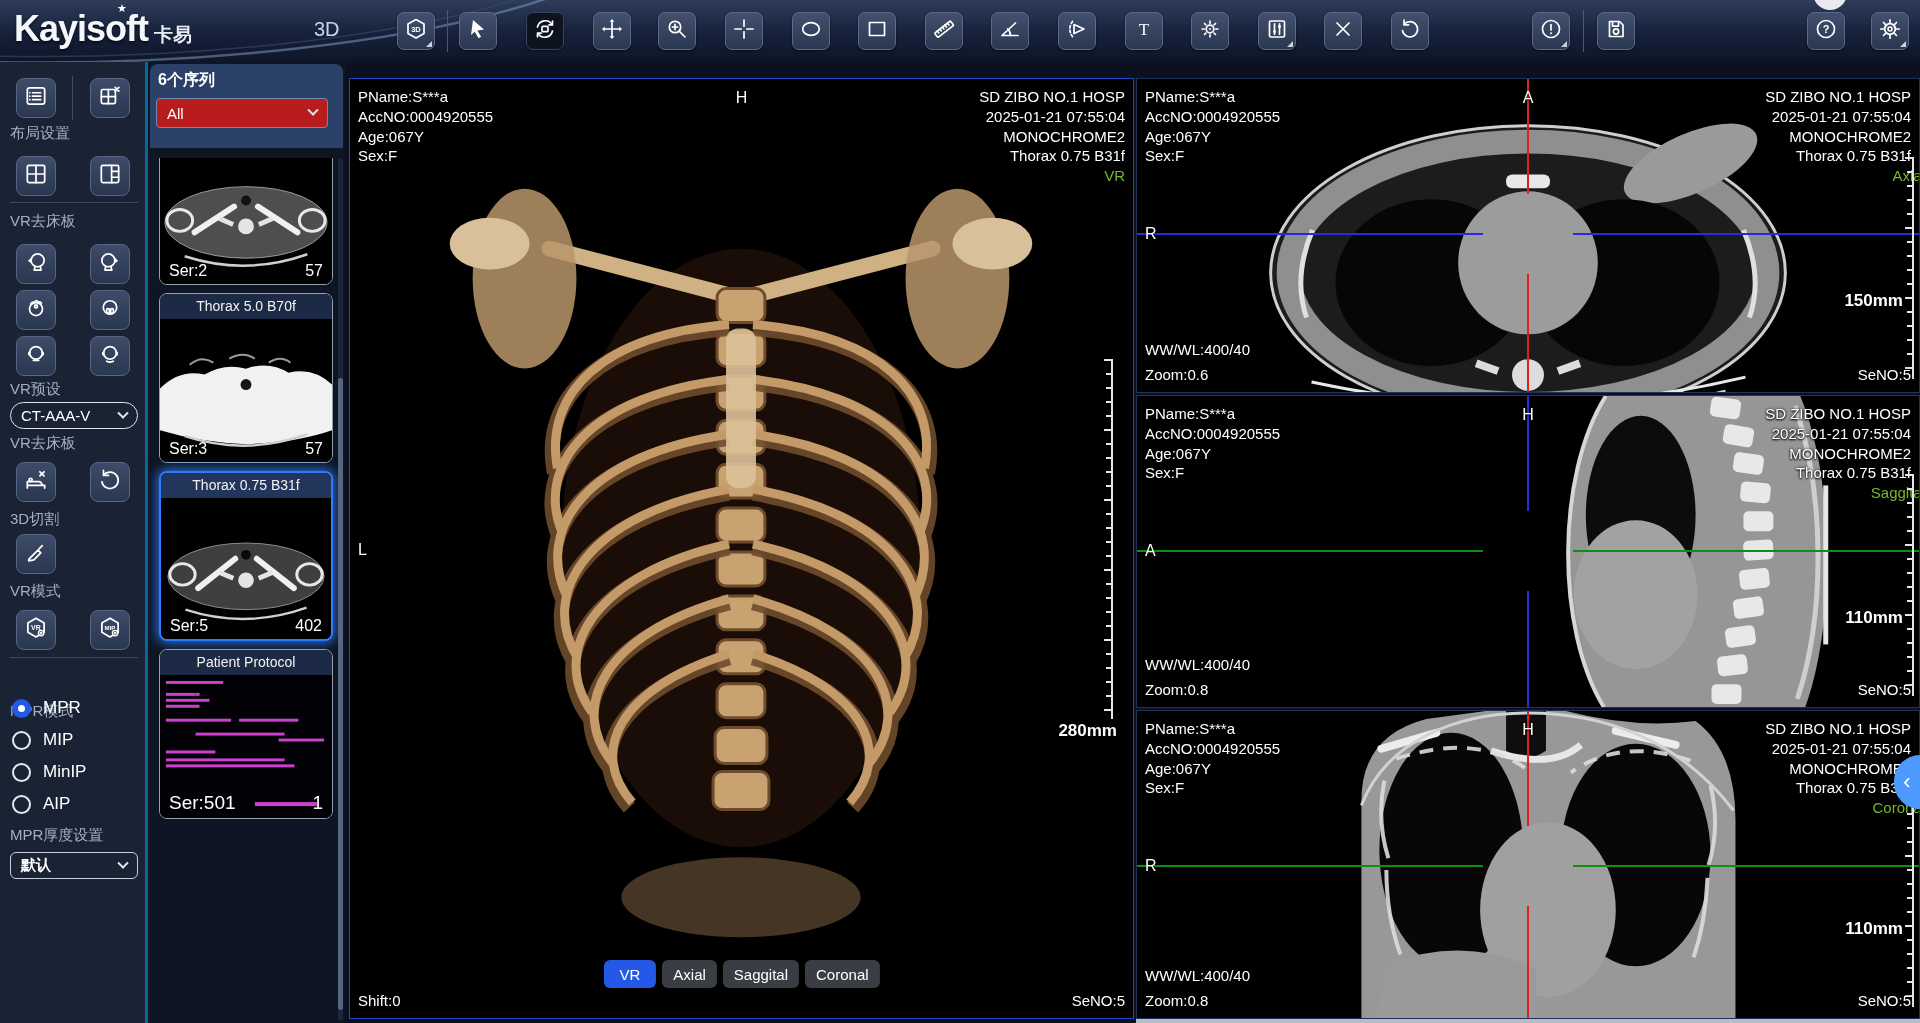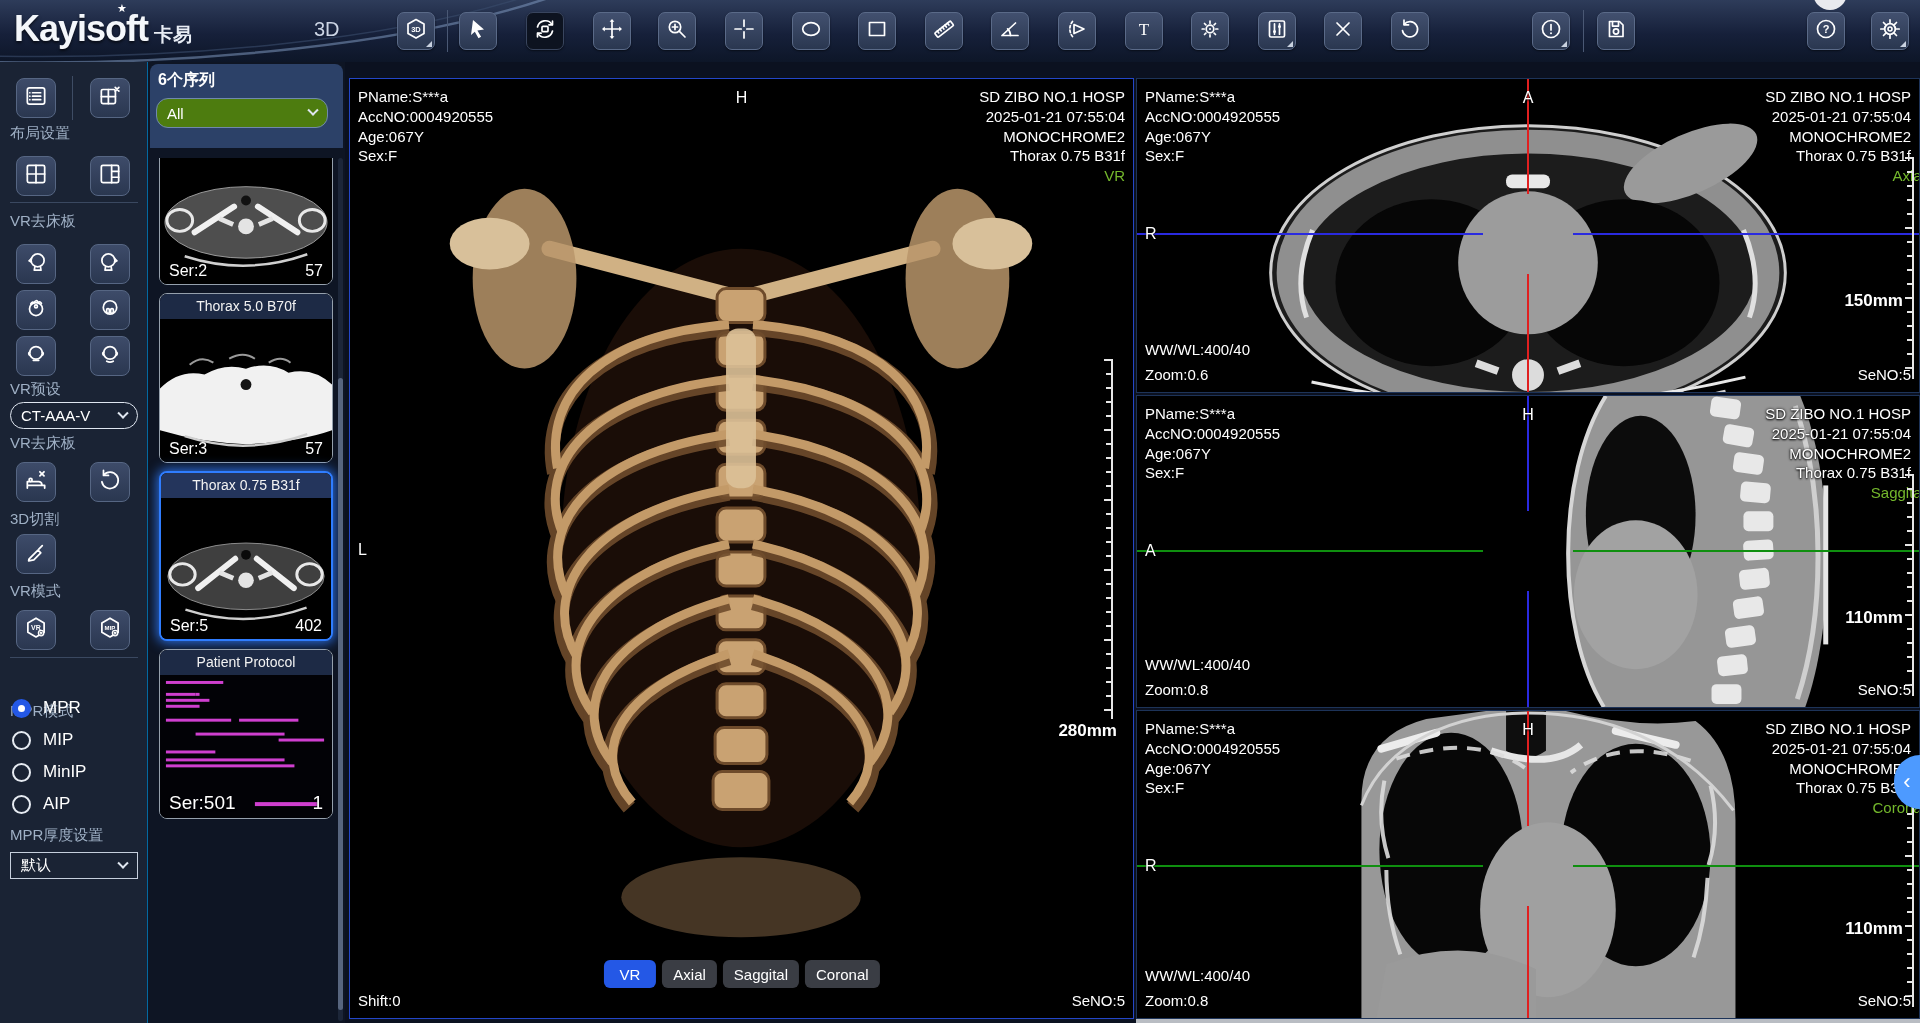--- a/index.html
+++ b/index.html
@@ -27,51 +27,51 @@
     stroke-linecap:round;stroke-linejoin:round;}
   .tbtn svg text{stroke:none;fill:#fff;}
   .corner::after{content:"";position:absolute;right:2px;bottom:2px;
     border-left:6px solid transparent;border-bottom:6px solid #c9d2e0;}
   .tsep{position:absolute;top:10px;width:1px;height:42px;background:#4a5874;}
   .avatar{position:absolute;left:1813px;top:-12px;width:34px;height:22px;
     background:#e9eaee;border-radius:0 0 17px 17px;}
 
   
   .sidebar{position:absolute;left:0;top:62px;width:148px;height:961px;
-    background:#1a2334;border-right:1px solid #0369a1;}
+    background:#1a2334;border-right:3px solid #0369a1;}
   .sbtn{position:absolute;width:40px;height:40px;border-radius:8px;cursor:pointer;
     background:linear-gradient(180deg,#3d4b69,#2a3750);border:1px solid #566683;
     display:flex;align-items:center;justify-content:center;}
   .sbtn svg{width:26px;height:26px;stroke:#fff;fill:none;stroke-width:1.6;
     stroke-linecap:round;stroke-linejoin:round;}
   .sbtn svg text{stroke:none;fill:#fff;font-weight:bold;}
   .slabel{position:absolute;left:10px;color:#9fb0c5;font-size:15px;white-space:nowrap;}
   .sdiv{position:absolute;left:10px;width:128px;height:1px;background:#3a4860;}
   .vdiv{position:absolute;left:72px;width:1px;background:#3e4c64;}
   .pill{position:absolute;left:10px;width:128px;height:27px;border:1.5px solid #dfe6f0;
     border-radius:14px;color:#fff;font-size:15px;display:flex;align-items:center;
     justify-content:space-between;padding:0 10px;cursor:pointer;background:transparent;}
-  .pill.sq{border-radius:0;border-width:1px;border-color:#c6cfdd;}
+  .pill.sq{border-radius:6px;border-width:1px;border-color:#c6cfdd;font-weight:bold;}
   .chev{width:8px;height:8px;border-right:2px solid #dfe6f0;border-bottom:2px solid #dfe6f0;
     transform:rotate(45deg) translate(-2px,-2px);}
   .mpr-row{position:absolute;left:12px;display:flex;align-items:center;gap:12px;cursor:pointer;}
   .radio{width:19px;height:19px;border-radius:50%;border:2px solid #e6ebf2;background:transparent;
     display:flex;align-items:center;justify-content:center;}
   .mpr-row.sel .radio{background:var(--c-accent);border-color:var(--c-accent);}
   .radio-dot{width:7px;height:7px;border-radius:50%;background:transparent;}
   .mpr-row.sel .radio-dot{background:#fff;}
   .mpr-lab{font-size:17px;color:#fff;}
 
   
   .series{position:absolute;left:148px;top:62px;width:197px;height:961px;background:#0e1524;}
   .series-head{position:absolute;left:2px;top:2px;width:193px;height:84px;background:#2c4168;
     border-radius:8px 8px 0 0;}
   .series-count{position:absolute;left:8px;top:6px;font-size:16px;font-weight:bold;color:#fff;}
-  .series-filter{position:absolute;left:6px;top:34px;width:172px;height:30px;background:#4d7c0f;
-    border:1px solid #7089ad;border-radius:12px;display:flex;align-items:center;
+  .series-filter{position:absolute;left:6px;top:34px;width:172px;height:30px;background:#b91c1c;
+    border:1px solid #7089ad;border-radius:4px;display:flex;align-items:center;
     justify-content:space-between;padding:0 10px;font-size:15px;cursor:pointer;}
   .series-list{position:absolute;left:0;top:96px;width:190px;bottom:0;overflow:hidden;}
   .card{position:relative;width:174px;margin:0 0 8px 11px;height:170px;border-radius:8px;
     border:1px solid #95a0ac;overflow:hidden;background:#000;cursor:pointer;}
   .card.selected{border:2px solid var(--c-sel);box-shadow:0 0 12px 2px rgba(47,125,255,.85);}
   .card-title{height:25px;line-height:25px;background:#1d2a45;color:#f2f2f2;font-size:14px;
     text-align:center;white-space:nowrap;overflow:hidden;}
   .card.selected .card-title{background:#24355c;}
   .card-img{position:absolute;left:0;top:25px;right:0;bottom:0;}
   .card-img svg{width:100%;height:100%;display:block;}

